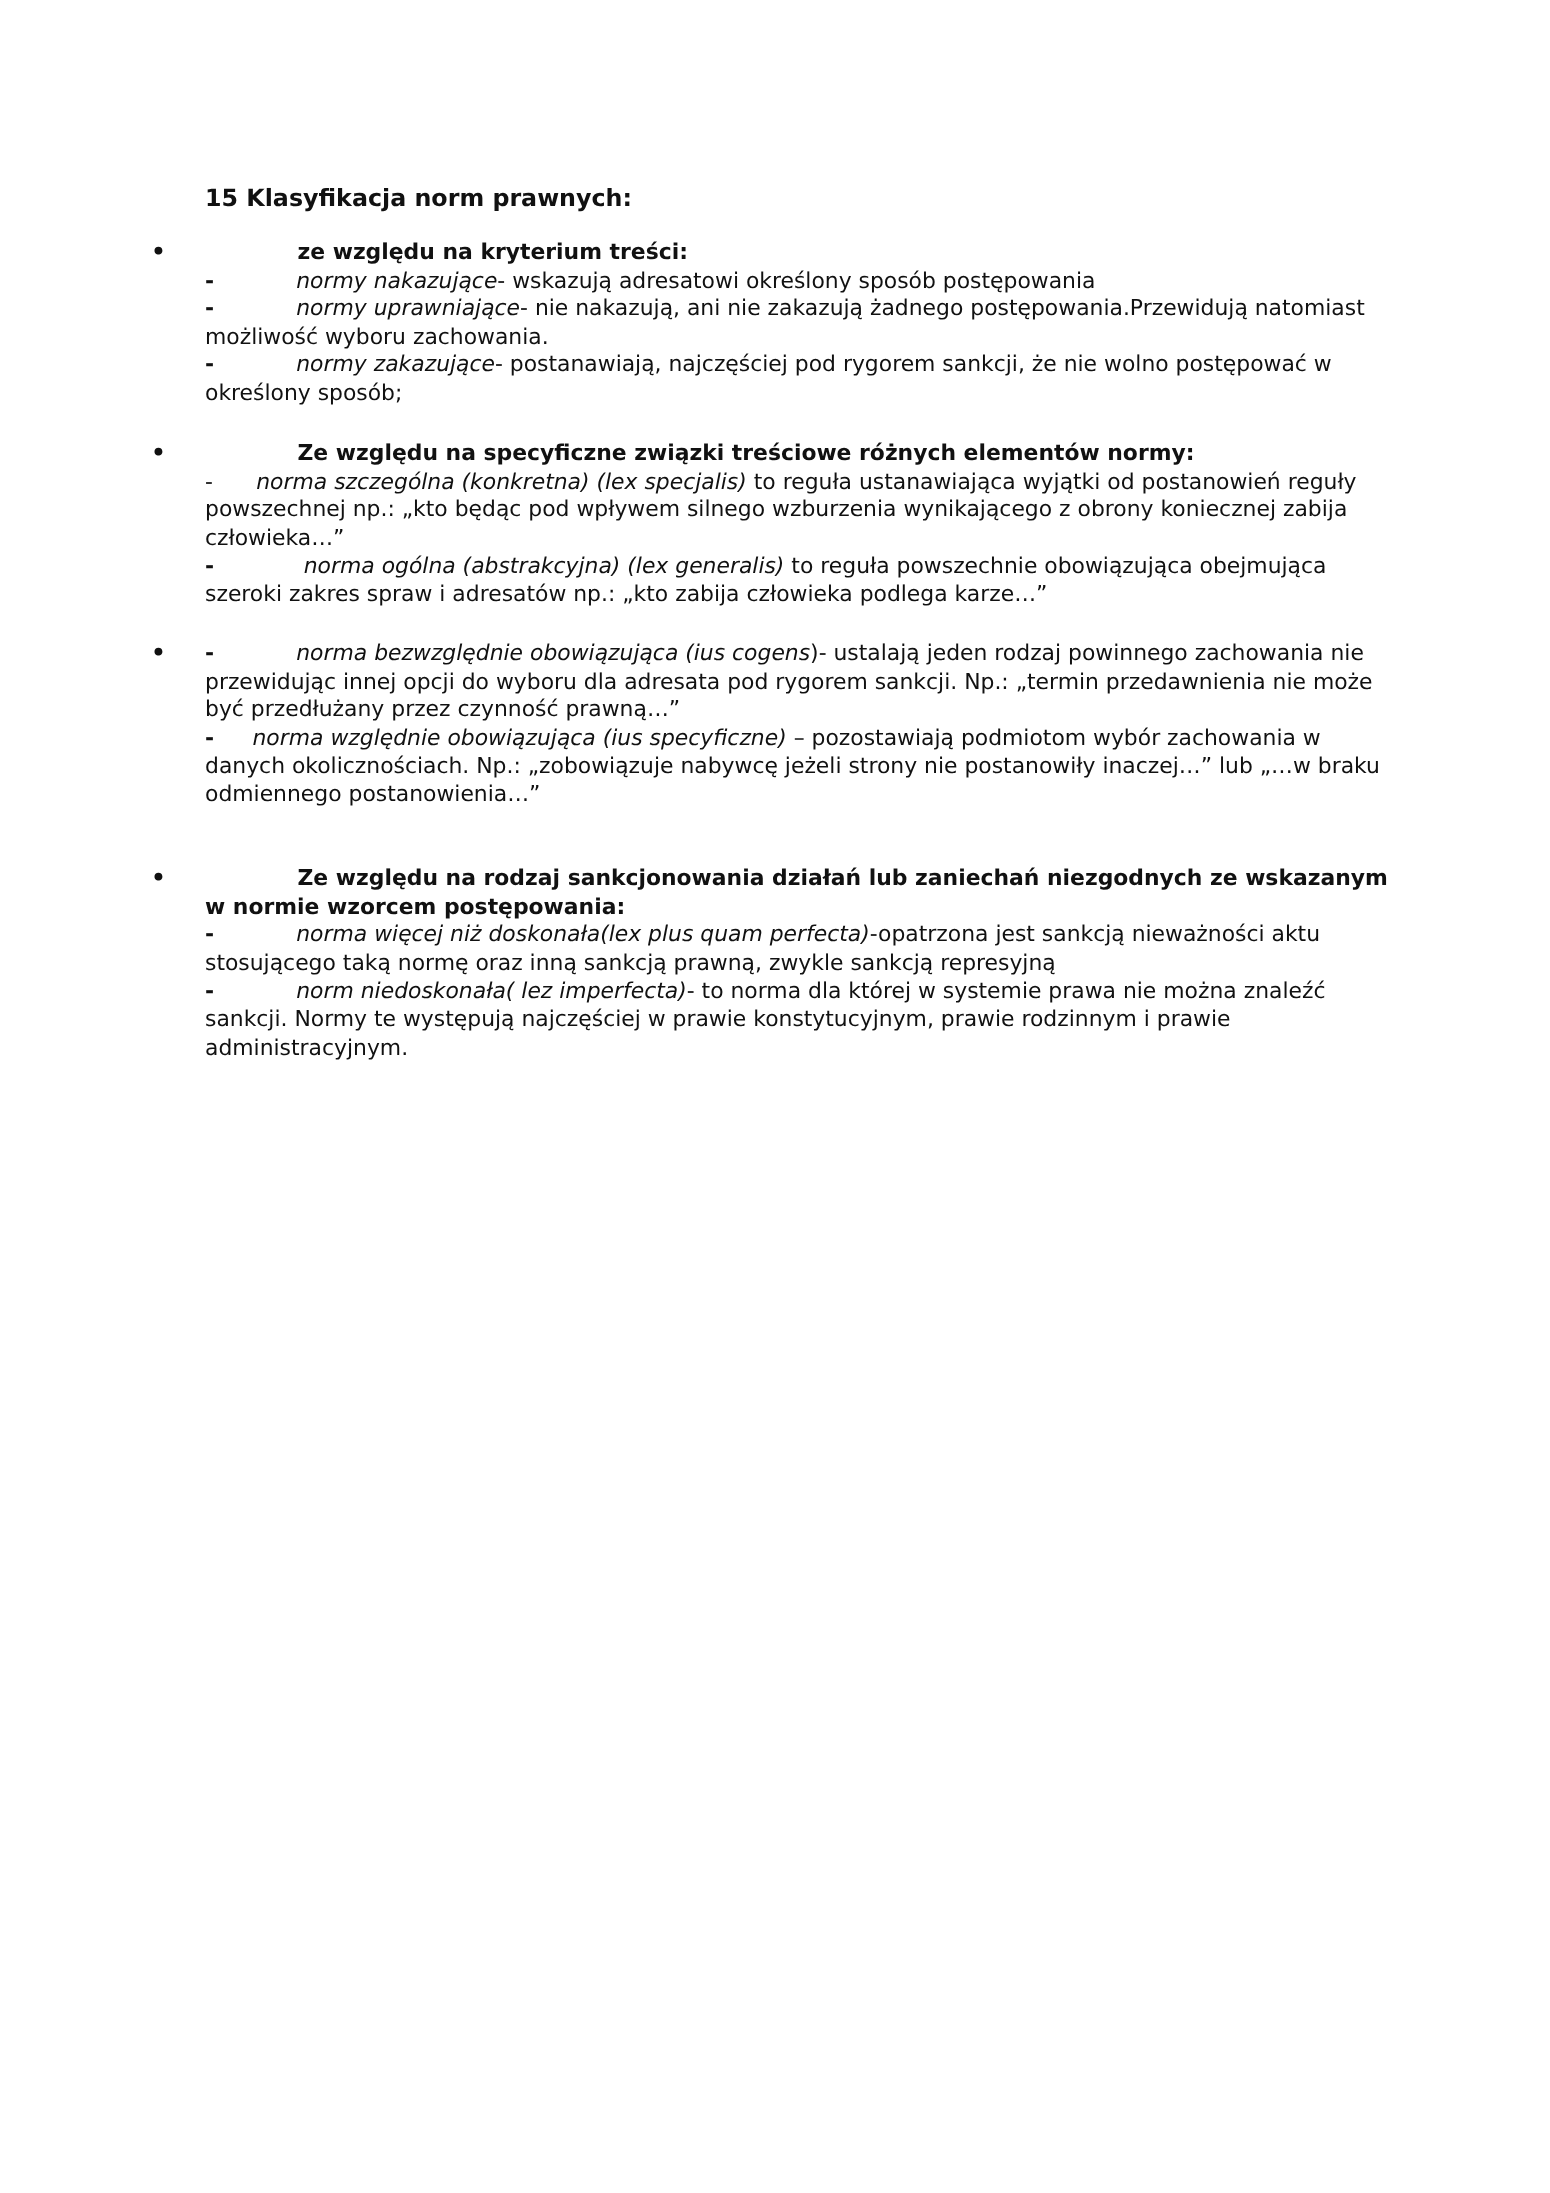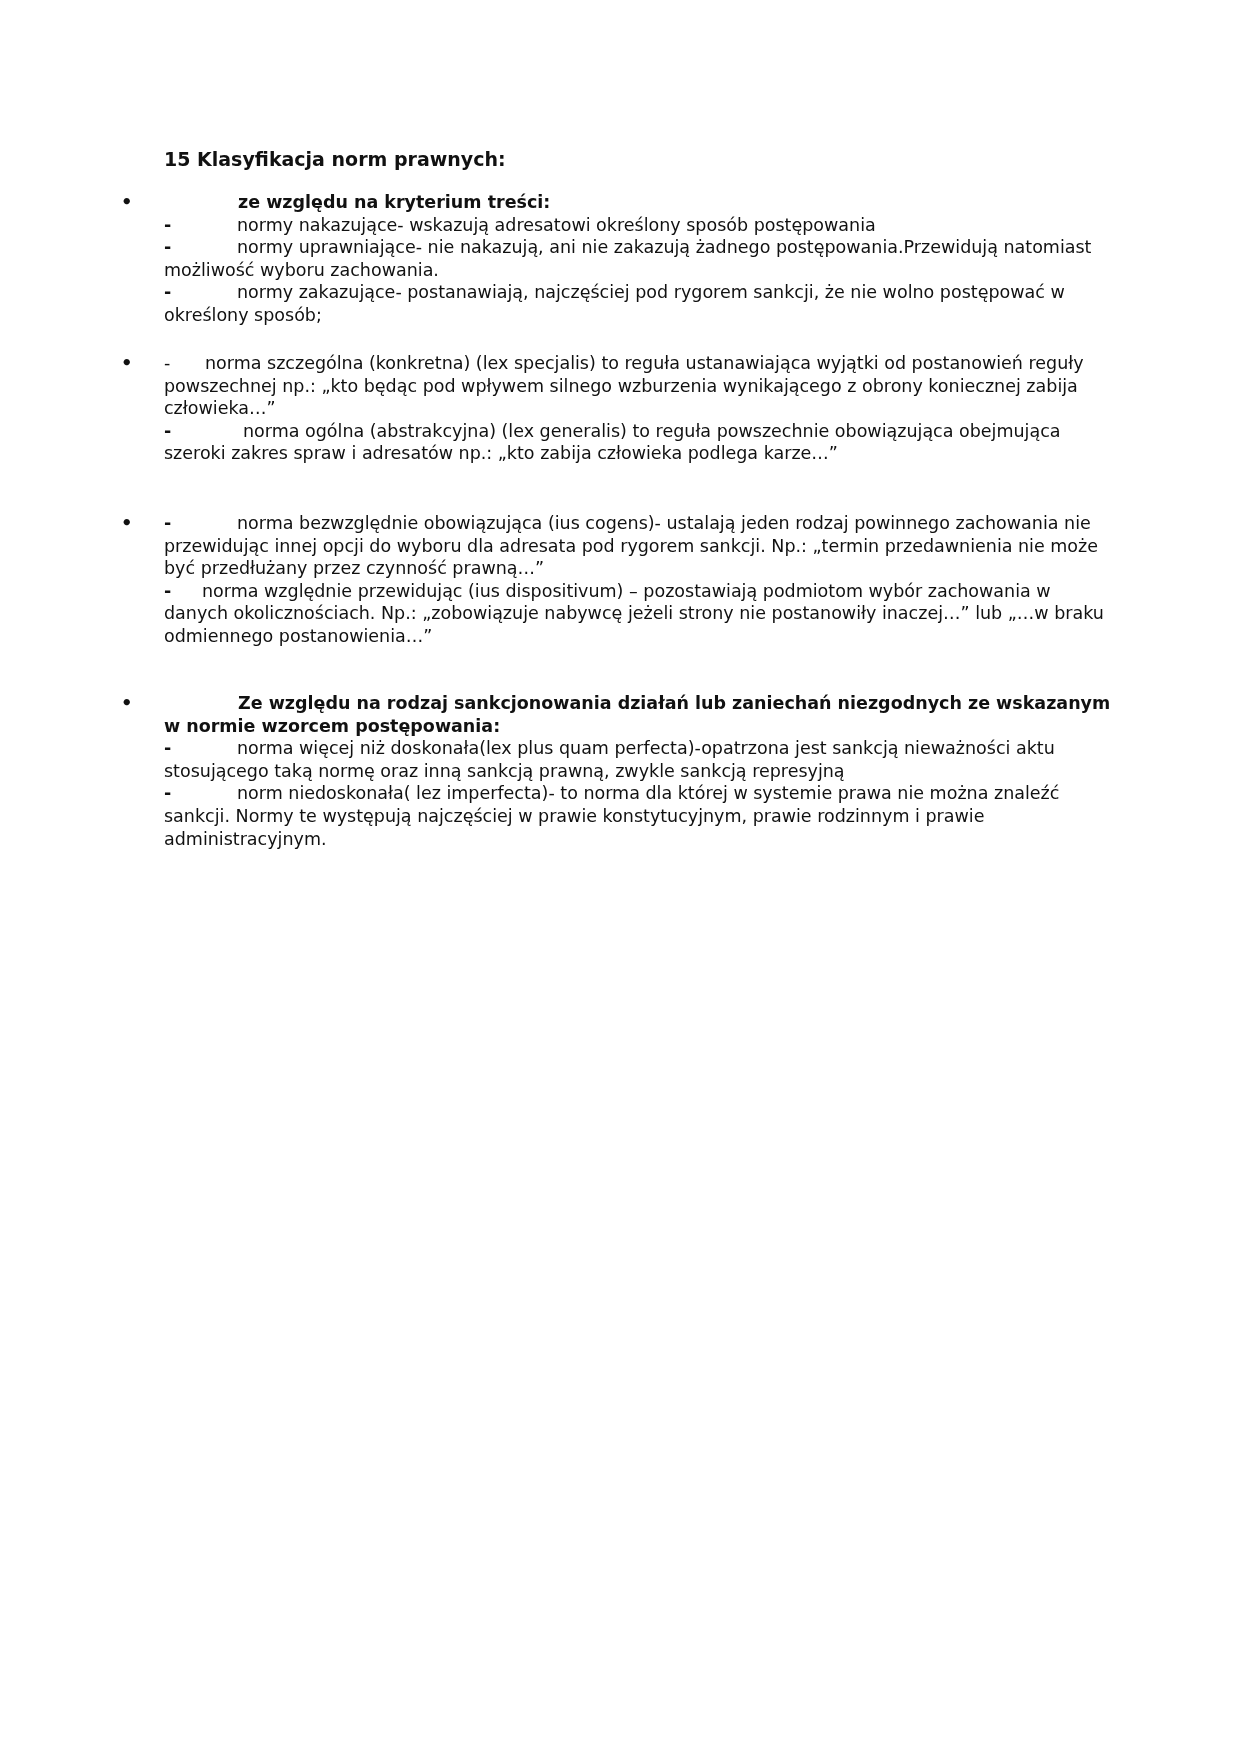--- a/index.html
+++ b/index.html
@@ -6,21 +6,21 @@
   body { width: 1240px; height: 1754px; position: relative; overflow: hidden;
          font-family: "DejaVu Sans", sans-serif; color: #111; }
   .page { position: absolute; left: 16px; top: 0; width: 1240px; height: 1432px; }
   .title { position: absolute; left: 148px; top: 148px; font-weight: bold; font-size: 19px; }
   .section { position: absolute; left: 148px; width: 950px; font-size: 17.5px; line-height: 22.6px; }
   .heading { font-weight: bold; position: relative; }
   .heading .txt { padding-left: 74px; }
   .bullet { position: absolute; left: -43px; top: 0; font-size: 18px; }
   .item { position: relative; }
   .dash { display: inline-block; width: 12px; font-weight: bold; }
-  .it { }
+  .it { font-style: italic; }
   .tab-wide { display: inline-block; width: 61px; }
   .tab-mid  { display: inline-block; width: 67px; }
   .tab-short{ display: inline-block; width: 29px; }
   .tab-short2{ display: inline-block; width: 26px; }
 </style>
 </head>
 <body>
 
 <div class="page">
 
@@ -38,38 +38,39 @@
       <span class="dash">-</span><span class="tab-wide"></span><span class="it">normy uprawniające</span><span>- nie nakazują, ani nie zakazują żadnego postępowania.Przewidują natomiast możliwość wyboru zachowania.</span>
     </div>
     <div class="item">
       <span class="dash">-</span><span class="tab-wide"></span><span class="it">normy zakazujące</span><span>- postanawiają, najczęściej pod rygorem sankcji, że nie wolno postępować w określony sposób;</span>
     </div>
   </div>
 
   <div class="section" style="top:352px;">
     <div class="heading">
       <span class="bullet">•</span>
+      <span class="txt">Ze względu na specyficzne związki treściowe różnych elementów normy:</span>
     </div>
     <div class="item">
       <span class="dash" style="font-weight:normal;">-</span><span class="tab-short"></span><span class="it">norma szczególna (konkretna) (lex specjalis)</span><span> to reguła ustanawiająca wyjątki od postanowień reguły powszechnej np.: „kto będąc pod wpływem silnego wzburzenia wynikającego z obrony koniecznej zabija człowieka…”</span>
     </div>
     <div class="item">
       <span class="dash">-</span><span class="tab-mid"></span><span class="it">norma ogólna (abstrakcyjna) (lex generalis)</span><span> to reguła powszechnie obowiązująca obejmująca szeroki zakres spraw i adresatów np.: „kto zabija człowieka podlega karze…”</span>
     </div>
   </div>
 
   <div class="section" style="top:512px;">
     <div class="heading">
       <span class="bullet">•</span>
     </div>
     <div class="item">
       <span class="dash">-</span><span class="tab-wide"></span><span class="it">norma bezwzględnie obowiązująca (ius cogens</span><span>)- ustalają jeden rodzaj powinnego zachowania nie przewidując innej opcji do wyboru dla adresata pod rygorem sankcji. Np.: „termin przedawnienia nie może być przedłużany przez czynność prawną…”</span>
     </div>
     <div class="item">
-      <span class="dash">-</span><span class="tab-short2"></span><span class="it">norma względnie przewidując (ius dispositivum)</span><span> – pozostawiają podmiotom wybór zachowania w danych okolicznościach. Np.: „zobowiązuje nabywcę jeżeli strony nie postanowiły inaczej…” lub „…w braku odmiennego postanowienia…”</span>
+      <span class="dash">-</span><span class="tab-short2"></span><span class="it">norma względnie obowiązująca (ius specyficzne)</span><span> – pozostawiają podmiotom wybór zachowania w danych okolicznościach. Np.: „zobowiązuje nabywcę jeżeli strony nie postanowiły inaczej…” lub „…w braku odmiennego postanowienia…”</span>
     </div>
   </div>
 
   <div class="section" style="top:692px;">
     <div class="heading">
       <span class="bullet">•</span>
       <span class="txt">Ze względu na rodzaj sankcjonowania działań lub zaniechań niezgodnych ze wskazanym w normie wzorcem postępowania:</span>
     </div>
     <div class="item">
       <span class="dash">-</span><span class="tab-wide"></span><span class="it">norma więcej niż doskonała(lex plus quam perfecta)</span><span>-opatrzona jest sankcją nieważności aktu stosującego taką normę oraz inną sankcją prawną, zwykle sankcją represyjną</span>

